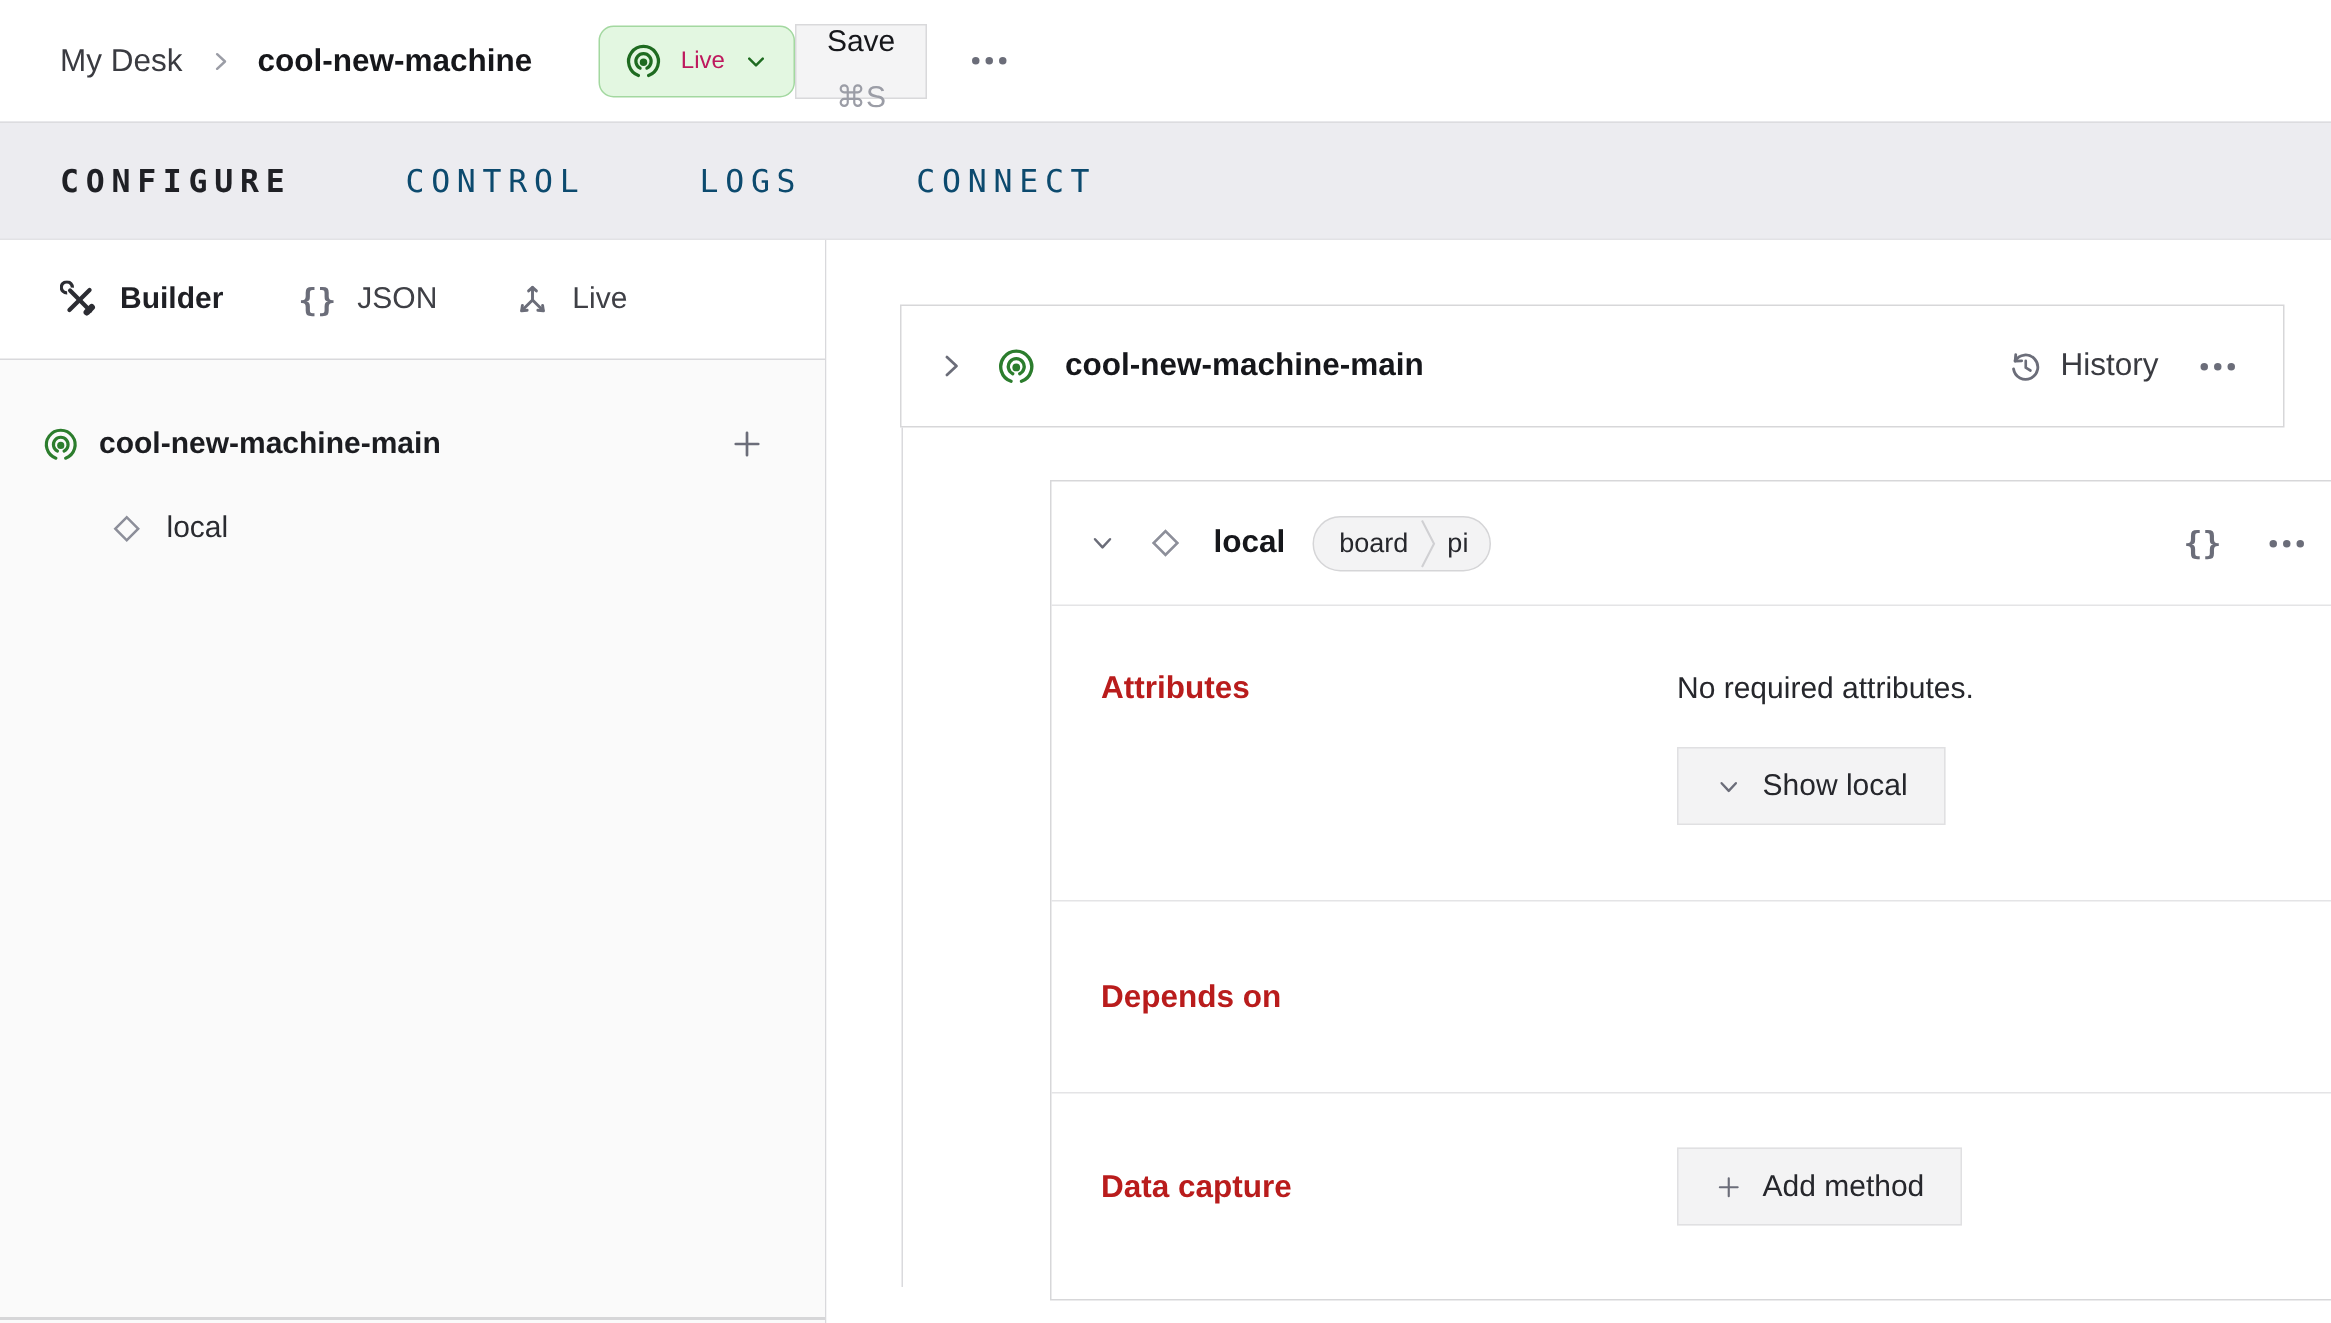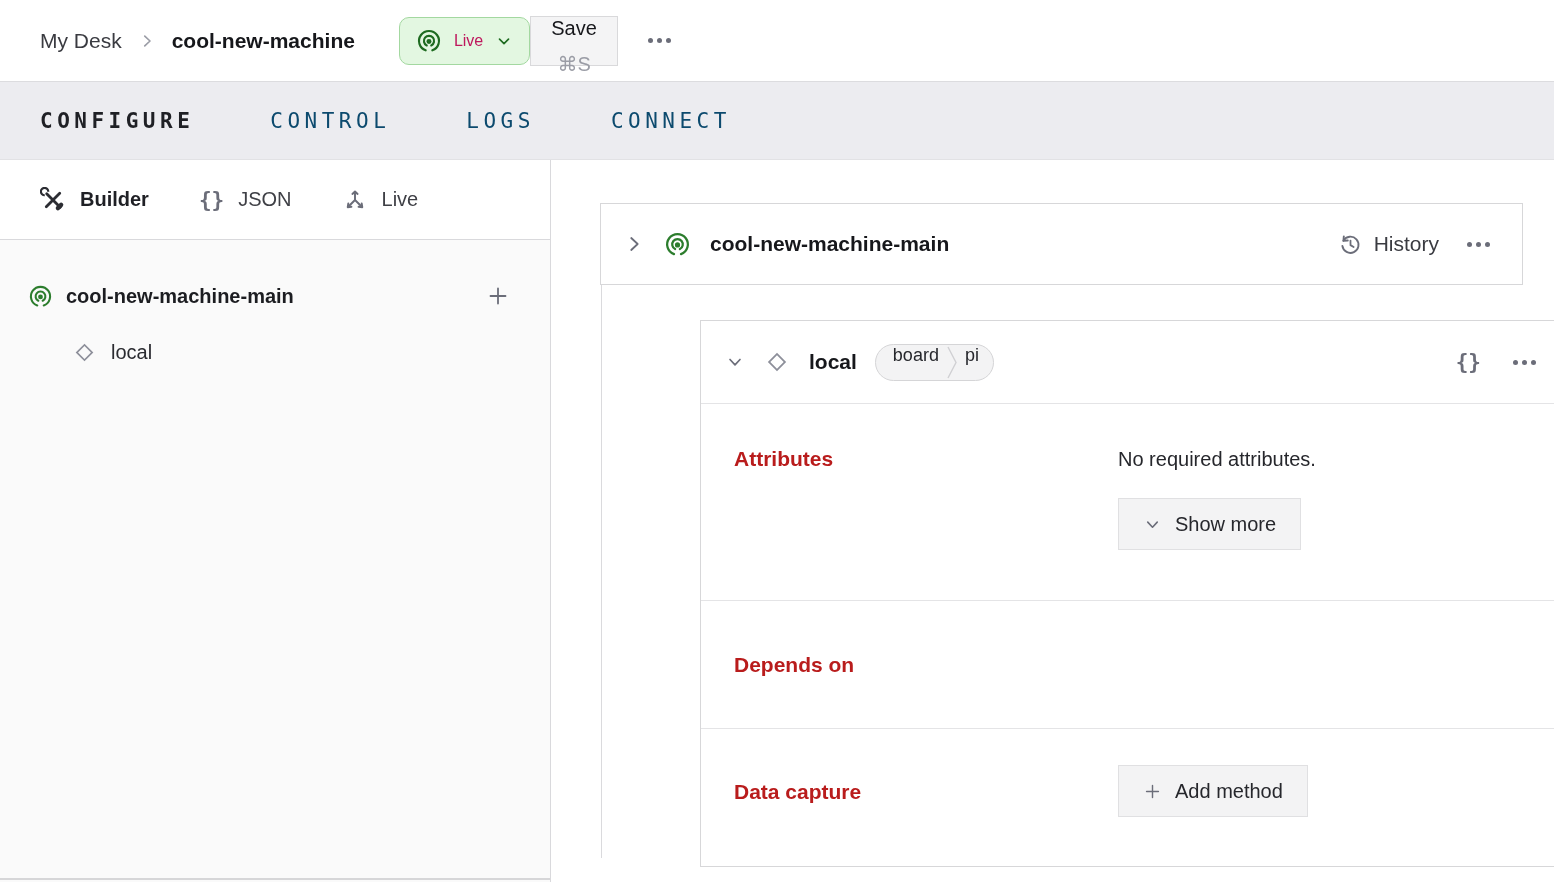--- a/index.html
+++ b/index.html
@@ -68,21 +68,21 @@
     border:none; cursor:pointer; font-family:inherit; font-size:21px; color:#3a3b41; }
 
   .sub-area { position:relative; margin-top:35px; }
   .tree-line { position:absolute; left:1px; top:-35px; width:1px; height:573px;
     background:#dadadd; }
   .component-card { margin-left:100px; width:871px; }
   .comp-header { height:82px; display:flex; align-items:center;
     padding:0 28px 0 24px; }
   .comp-header .left { display:flex; align-items:center; gap:18px; flex:1; }
   .comp-name { font-size:21px; font-weight:bold; color:#16171b; }
-  .type-badge { display:flex; border:1px solid #d5d5d7;
+  .type-badge { display:flex; align-items:center; border:1px solid #d5d5d7;
     border-radius:999px; background:#f3f3f4; overflow:hidden; height:37px; }
   .type-badge .seg { font-size:18px; color:#26272c; padding:0 6px; }
   .type-badge .seg.type { padding-left:17px; }
   .type-badge .seg.model { padding-right:14px; }
   .comp-header .right { display:flex; align-items:center; gap:26px; }
   .braces { font-family:"DejaVu Sans Mono", monospace; font-size:21px;
     font-weight:bold; color:#6b6d79; background:none; border:none; cursor:pointer; }
 
   .section { display:flex; border-top:1px solid #e4e4e6; padding-left:33px; }
   .sec-label { width:384px; font-size:21px; font-weight:bold; color:#b91c1c; flex:none; }
@@ -285,21 +285,21 @@
         </div>
 
         <div class="section sec-attributes">
           <div class="sec-label">Attributes</div>
           <div>
             <div class="empty-text">No required attributes.</div>
             <button class="ghost-btn show-more">
               <svg width="19" height="19" viewBox="0 0 24 24">
                   <polyline points="6,9 12,15.5 18,9" fill="none" stroke="#6b6d79" stroke-width="2" stroke-linecap="round" stroke-linejoin="round"></polyline>
                 </svg>
-              <span>Show more</span>
+              <span>Show local</span>
             </button>
           </div>
         </div>
 
         <div class="section sec-depends">
           <div class="sec-label">Depends on</div>
         </div>
 
         <div class="section sec-data">
           <div class="sec-label">Data capture</div>

